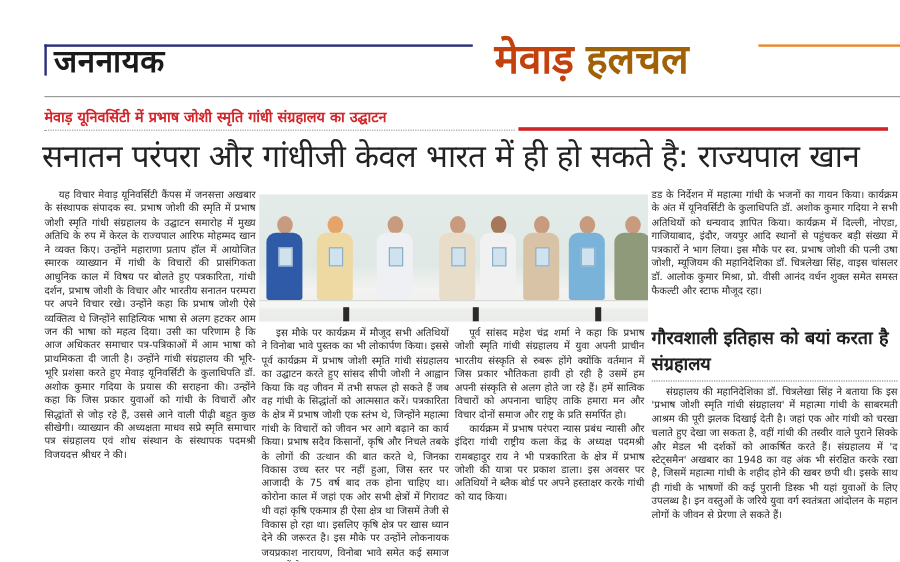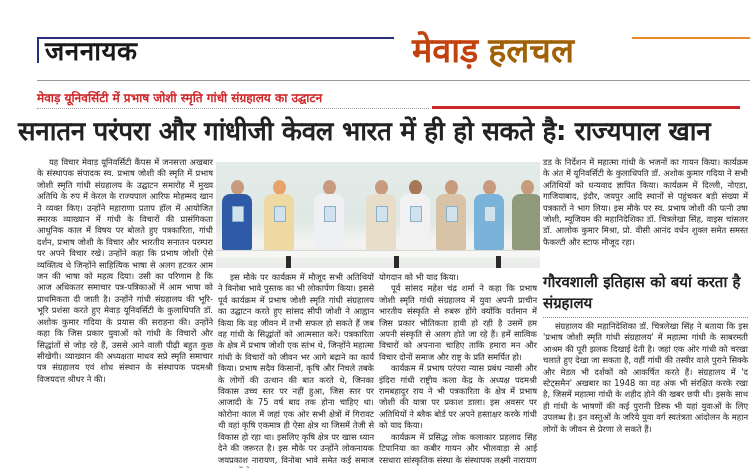--- a/index.html
+++ b/index.html
@@ -11,21 +11,21 @@
   .paper-name { position: absolute; left: 45px; top: 32px; font-size: 26px; font-weight: bold; color: #1a1a1a; letter-spacing: 0.5px; }
   .section-title { position: absolute; left: 412px; top: 30px; font-size: 34px; font-weight: bold; line-height: 40px; white-space: nowrap; }
   .section-title .t1 { color: #c2410c; }
   .section-title .t2 { color: #a16207; margin-left: 10px; }
   .header-rule { position: absolute; left: 37px; top: 80px; width: 713px; height: 1px; background: #9a9a9a; }
 
   .kicker { position: absolute; left: 37px; top: 89px; font-size: 12px; font-weight: bold; color: #d0262a; white-space: nowrap; }
   .kicker-rule { position: absolute; left: 432px; top: 106px; width: 308px; height: 3px; background: #d0262a; }
   .kicker-underline { position: absolute; left: 37px; top: 108px; width: 392px; border-top: 1px dotted #a0a0a0; }
 
-  .headline { position: absolute; left: 18px; top: 113px; font-size: 26px; font-weight: bold; color: #222; white-space: nowrap; letter-spacing: -0.3px; line-height: 36px; }
+  .headline { position: absolute; left: 35px; top: 113px; font-size: 26px; font-weight: normal; color: #222; white-space: nowrap; letter-spacing: -0.3px; line-height: 36px; }
 
   .col { position: absolute; font-size: 8.3px; line-height: 11.4px; text-align: justify; color: #2a2a2a; }
   .col p { margin: 0; text-indent: 12px; }
   .col .dateline { font-weight: bold; }
 
   .col-1 { left: 37px; top: 157px; width: 176px; }
   .col-2 { left: 218px; top: 272px; width: 156px; }
   .col-3 { left: 379px; top: 272px; width: 158px; }
   .col-4 { left: 543px; top: 157px; width: 205px; }
 
@@ -106,24 +106,22 @@
   <div class="leg" style="left:70px;"></div>
   <div class="leg" style="left:178px;"></div>
   <div class="leg" style="left:280px;"></div>
 </div>
 
 <div class="col col-2">
   <p>इस मौके पर कार्यक्रम में मौजूद सभी अतिथियों ने विनोबा भावे पुस्तक का भी लोकार्पण किया। इससे पूर्व कार्यक्रम में प्रभाष जोशी स्मृति गांधी संग्रहालय का उद्घाटन करते हुए सांसद सीपी जोशी ने आह्वान किया कि वह जीवन में तभी सफल हो सकते हैं जब वह गांधी के सिद्धांतों को आत्मसात करें। पत्रकारिता के क्षेत्र में प्रभाष जोशी एक स्तंभ थे, जिन्होंने महात्मा गांधी के विचारों को जीवन भर आगे बढ़ाने का कार्य किया। प्रभाष सदैव किसानों, कृषि और निचले तबके के लोगों की उत्थान की बात करते थे, जिनका विकास उच्च स्तर पर नहीं हुआ, जिस स्तर पर आजादी के 75 वर्ष बाद तक होना चाहिए था। कोरोना काल में जहां एक ओर सभी क्षेत्रों में गिरावट थी वहां कृषि एकमात्र ही ऐसा क्षेत्र था जिसमें तेजी से विकास हो रहा था। इसलिए कृषि क्षेत्र पर खास ध्यान देने की जरूरत है। इस मौके पर उन्होंने लोकनायक जयप्रकाश नारायण, विनोबा भावे समेत कई समाज सुधारकों के</p>
 </div>
 
 <div class="col col-3">
-  <p style="text-indent:0">योगदान को भी याद किया।</p>
   <p>पूर्व सांसद महेश चंद्र शर्मा ने कहा कि प्रभाष जोशी स्मृति गांधी संग्रहालय में युवा अपनी प्राचीन भारतीय संस्कृति से रुबरू होंगे क्योंकि वर्तमान में जिस प्रकार भौतिकता हावी हो रही है उसमें हम अपनी संस्कृति से अलग होते जा रहे हैं। हमें सात्विक विचारों को अपनाना चाहिए ताकि हमारा मन और विचार दोनों समाज और राष्ट्र के प्रति समर्पित हो।</p>
   <p>कार्यक्रम में प्रभाष परंपरा न्यास प्रबंध न्यासी और इंदिरा गांधी राष्ट्रीय कला केंद्र के अध्यक्ष पदमश्री रामबहादुर राय ने भी पत्रकारिता के क्षेत्र में प्रभाष जोशी की यात्रा पर प्रकाश डाला। इस अवसर पर अतिथियों ने ब्लैक बोर्ड पर अपने हस्ताक्षर करके गांधी को याद किया।</p>
-  <p>कार्यक्रम में प्रसिद्ध लोक कलाकार प्रहलाद सिंह टिपानिया का कबीर गायन और भीलवाड़ा से आई रसधारा सांस्कृतिक संस्था के संस्थापक लक्ष्मी नारायण</p>
 </div>
 
 <div class="col col-4">
   <p style="text-indent:0">डड के निर्देशन में महात्मा गांधी के भजनों का गायन किया। कार्यक्रम के अंत में यूनिवर्सिटी के कुलाधिपति डॉ. अशोक कुमार गदिया ने सभी अतिथियों को धन्यवाद ज्ञापित किया। कार्यक्रम में दिल्ली, नोएडा, गाजियाबाद, इंदौर, जयपुर आदि स्थानों से पहुंचकर बड़ी संख्या में पत्रकारों ने भाग लिया। इस मौके पर स्व. प्रभाष जोशी की पत्नी उषा जोशी, म्यूजियम की महानिदेशिका डॉ. चित्रलेखा सिंह, वाइस चांसलर डॉ. आलोक कुमार मिश्रा, प्रो. वीसी आनंद वर्धन शुक्ल समेत समस्त फैकल्टी और स्टाफ मौजूद रहा।</p>
 </div>
 <div class="subhead">गौरवशाली इतिहास को बयां करता है संग्रहालय</div>
 <div class="subhead-rule"></div>
 <div class="col col-4b">
   <p>संग्रहालय की महानिदेशिका डॉ. चित्रलेखा सिंह ने बताया कि इस 'प्रभाष जोशी स्मृति गांधी संग्रहालय' में महात्मा गांधी के साबरमती आश्रम की पूरी झलक दिखाई देती है। जहां एक ओर गांधी को चरखा चलाते हुए देखा जा सकता है, वहीं गांधी की तस्वीर वाले पुराने सिक्के और मेडल भी दर्शकों को आकर्षित करते हैं। संग्रहालय में 'द स्टेट्समैन' अखबार का 1948 का वह अंक भी संरक्षित करके रखा है, जिसमें महात्मा गांधी के शहीद होने की खबर छपी थी। इसके साथ ही गांधी के भाषणों की कई पुरानी डिस्क भी यहां युवाओं के लिए उपलब्ध है। इन वस्तुओं के जरिये युवा वर्ग स्वतंत्रता आंदोलन के महान लोगों के जीवन से प्रेरणा ले सकते हैं।</p>
 </div>

